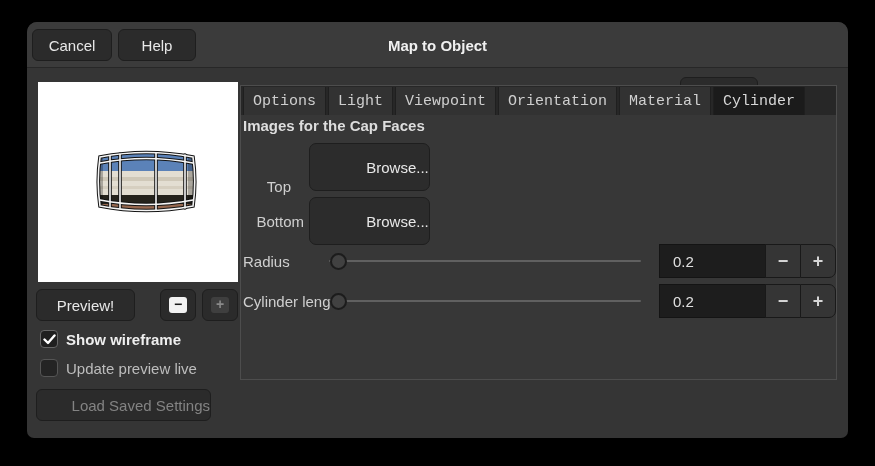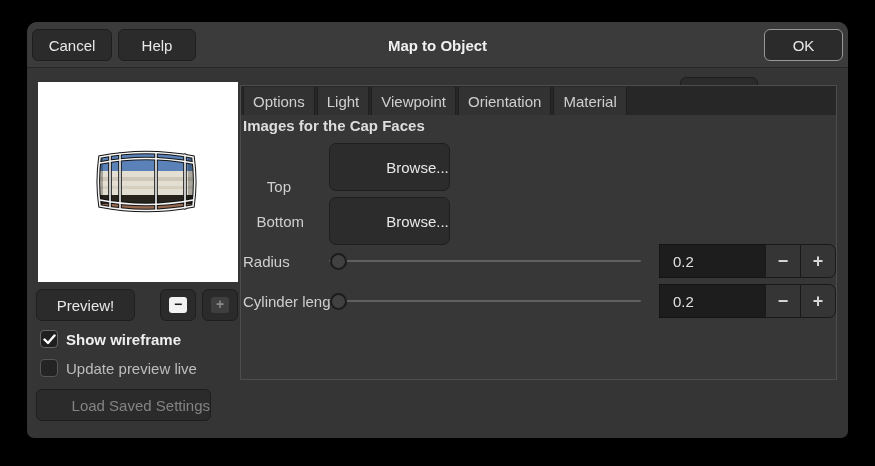--- a/index.html
+++ b/index.html
@@ -44,30 +44,30 @@
   .cb-label-bold { color:#efefef; font-size:15px; font-weight:700; }
   .cb-label { color:#bdbdbd; font-size:15px; }
 
   
   .notebook { position:absolute; left:213px; top:63px; width:597px; height:295px;
     border:1px solid #4d4d4d; background:#373737; }
   .tabbar { position:absolute; left:0; top:0; width:100%; height:29px;
     background:#272727; display:flex; align-items:stretch; padding:1px 0 0 2px; gap:2px; }
   .tab { padding:0 9px; display:flex; align-items:center; background:#323232;
     color:#cfcfcf; font-size:15px; border-left:1px solid #1f1f1f;
-    border-right:1px solid #1f1f1f; cursor:default; }
+    border-right:1px solid #1f1f1f; cursor:default;font-family:Liberation Mono, monospace; }
   .tab.selected { background:#1b1b1b; color:#d8d8d8; }
 
   .panel-heading { position:absolute; left:2px; top:31px; color:#dddddd;
     font-size:15px; font-weight:700; }
   .row-label { position:absolute; color:#cfcfcf; font-size:15px; text-align:right; }
   .browse-btn { position:absolute; left:68px; width:121px; height:48px;
     background:#2c2c2c; border:1px solid #1e1e1e; border-radius:7px; color:#e8e8e8;
     font-size:15px; display:flex; align-items:center; justify-content:center;
-    padding-left:56px;margin-left:20px; }
+    padding-left:56px; }
 
   .slider-track { position:absolute; height:2px; background:#606060; border-radius:1px; }
   .slider-handle { position:absolute; width:17px; height:17px; border-radius:50%;
     background:#414141; border:2px solid #1c1c1c; }
 
   .entry-group { position:absolute; left:418px; width:177px; height:34px; display:flex; }
   .entry { width:106px; height:34px; background:#1d1d1d; border:1px solid #141414;
     border-right:none; color:#e0e0e0; font-size:15px; padding-left:13px;
     font-family:"Liberation Sans", sans-serif; outline:none; }
   .spin { width:35px; height:34px; background:#353535; border:1px solid #191919;
@@ -93,23 +93,20 @@
         <span>Help</span>
       </div>
       <div class="title">Map to Object</div>
       <div class="hbtn" style="left:653px; width:78px;margin-top:48px;">
         <span>Reset</span>
         <span class="chev">
           <svg viewBox="0 0 14 14" width="14" height="14">
               <path d="M2 4.5 L7 9.5 L12 4.5" fill="none" stroke="#d8d8d8" stroke-width="2.2" stroke-linecap="round" stroke-linejoin="round"></path>
             </svg>
         </span>
-      </div>
-      <div class="hbtn ok" style="left:737px; width:79px;">
-        <span>OK</span>
       </div>
     </div>
 
     <div class="preview-frame">
       <svg width="200" height="200" viewBox="0 0 200 200">
         <defs>
           <clipPath id="barrel">
             <path d="M62,75 Q108,66 155,75 Q158.5,99.5 155,124 Q108,133 62,124 Q58.5,99.5 62,75 Z"></path>
           </clipPath>
         </defs>
@@ -177,20 +174,23 @@
           </div>
         <div class="tab">
             <span>Viewpoint</span>
           </div>
         <div class="tab">
             <span>Orientation</span>
           </div>
         <div class="tab">
             <span>Material</span>
           </div>
+        <div class="tab selected">
+            <span>Cylinder</span>
+          </div>
       </div>
 
       <div class="panel-heading">Images for the Cap Faces</div>
 
       <div class="row-label" style="left:0; top:92px; width:50px;">Top</div>
       <div class="browse-btn" style="top:57px;">
         <span>Browse...</span>
       </div>
 
       <div class="row-label" style="left:0; top:127px; width:63px;">Bottom</div>

